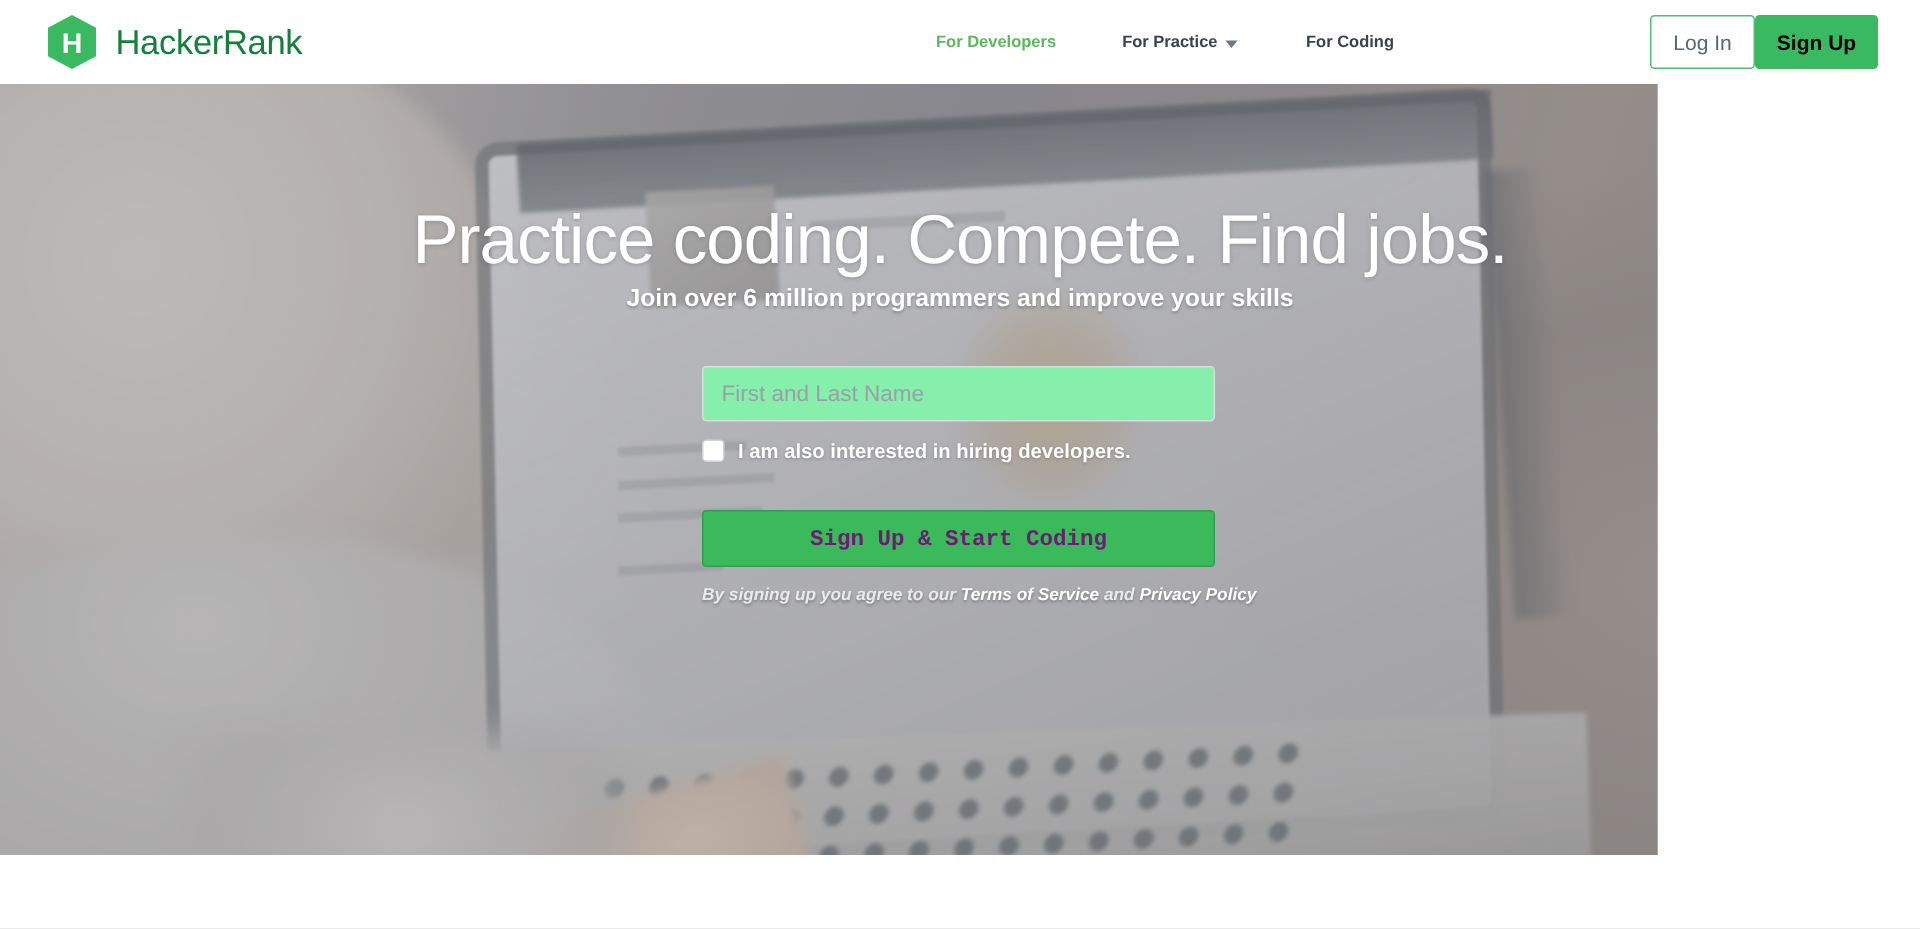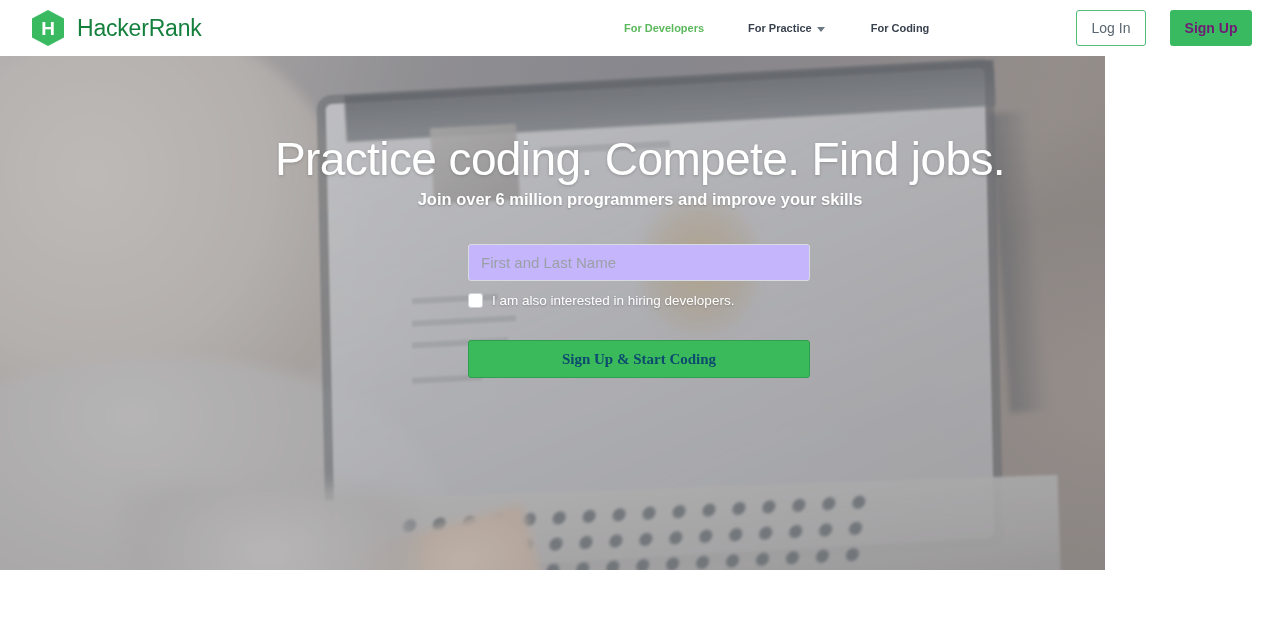--- a/index.html
+++ b/index.html
@@ -83,21 +83,21 @@
     margin-top: 2px;
   }
 
   .nav-auth {
     position: absolute;
     right: 28px;
     top: 0;
     height: 56px;
     display: flex;
     align-items: center;
-    gap: 24px;
+    gap: 0;
   }
 
   .btn-login {
     width: 70px;
     height: 36px;
     border: 1px solid #4fbe79;
     border-radius: 3px;
     background: #ffffff;
     color: #5a6671;
     font-size: 14px;
@@ -106,21 +106,21 @@
     cursor: pointer;
     display: flex; align-items: center; justify-content: center;
   }
 
   .btn-signup {
     width: 82px;
     height: 36px;
     border: none;
     border-radius: 3px;
     background: #39ba60;
-    color: #701a75;
+    color: #000000;
     font-size: 14px;
     font-weight: 700;
     font-family: "Liberation Sans", sans-serif;
     cursor: pointer;
     display: flex; align-items: center; justify-content: center;
   }
 
   
   .hero {
     position: relative;
@@ -295,21 +295,21 @@
     position: absolute;
     left: 468px;
     top: 188px;
     width: 342px;
   }
 
   .field {
     display: block;
     width: 342px;
     height: 37px;
-    background: #c4b5fd;
+    background: #86efac;
     border: 1px solid #d8dbdf;
     border-radius: 3px;
     padding: 0 12px;
     font-size: 15px;
     font-family: "Liberation Sans", sans-serif;
     color: #39424e;
     outline: none;
     margin-bottom: 12px;
   }
   .field::placeholder { color: #9aa0a6; opacity: 1; }
@@ -324,37 +324,37 @@
   .checkbox-box {
     width: 15px; height: 15px;
     background: #ffffff;
     border: 1px solid #cfd3d7;
     border-radius: 3px;
     flex: 0 0 auto;
     cursor: pointer;
   }
   .checkbox-label {
     font-size: 13.5px;
-    font-weight: 400;
+    font-weight: 700;
     color: #ffffff;
     text-shadow: 0 1px 2px rgba(60,60,60,0.35);
     white-space: nowrap;
     cursor: pointer;
   }
 
   .btn-cta {
     width: 342px;
     height: 38px;
     background: #3aba5b;
     border: 1px solid #2e9f4c;
     border-radius: 3px;
-    color: #0c4a6e;
+    color: #701a75;
     font-size: 15px;
     font-weight: 700;
-    font-family: Liberation Serif, serif;
+    font-family: Liberation Mono, monospace;
     cursor: pointer;
     display: flex; align-items: center; justify-content: center; margin-top: 32px;
   }
 
   .terms {
     margin-top: 13px;
     width: 342px;
     text-align: center;
     font-size: 11.5px;
     font-style: italic;
@@ -447,19 +447,22 @@
 
 
 
       <div class="checkbox-row">
         <span class="checkbox-box"></span>
         <span class="checkbox-label">I am also interested in hiring developers.</span>
       </div>
 
       <button class="btn-cta">Sign Up &amp; Start Coding</button>
 
+      <div class="terms">
+        <span>By signing up you agree to our </span><a href="#">Terms of Service</a><span> and </span><a href="#">Privacy Policy</a>
+      </div>
 
     </form>
 
   </div>
 </div>
 
 <div class="below-hero"></div>
 
 </body></html>

